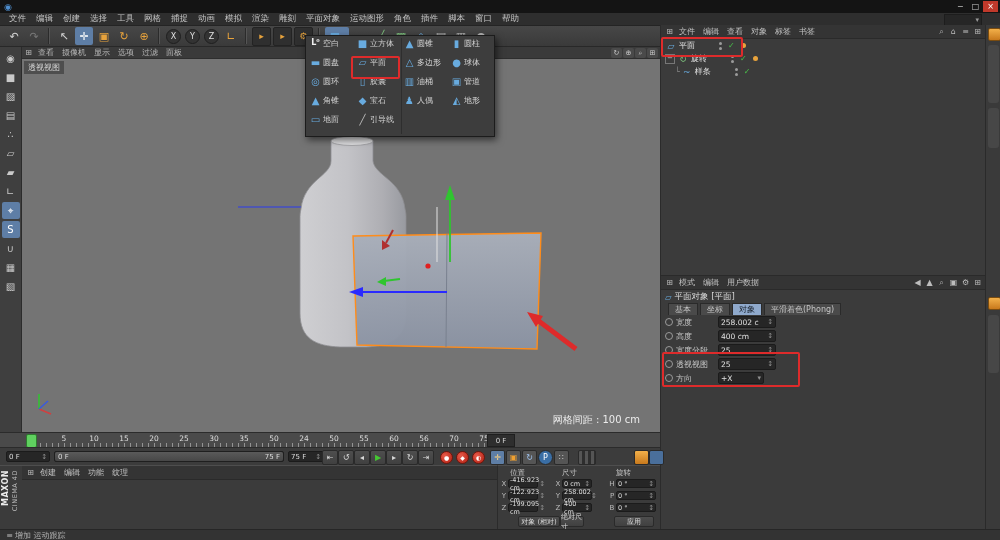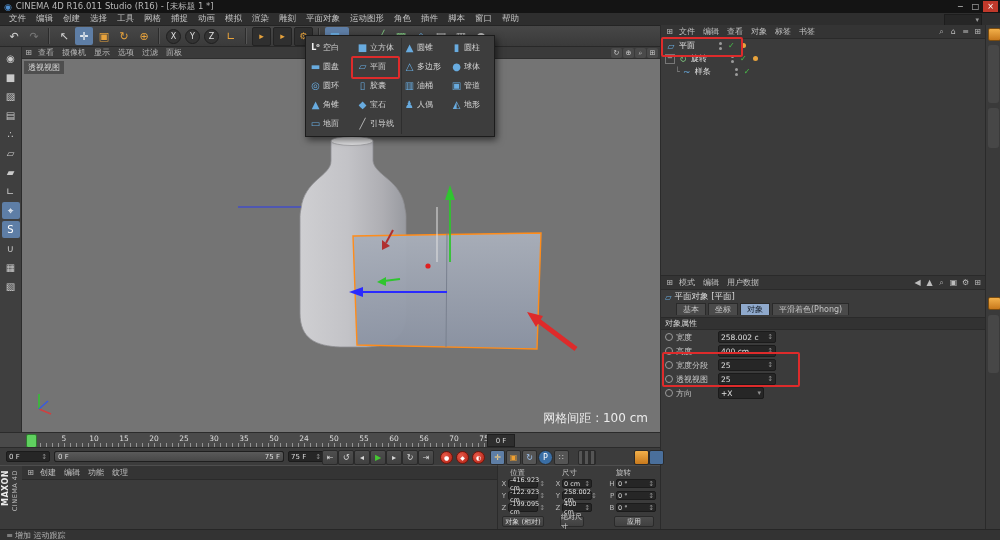--- a/index.html
+++ b/index.html
@@ -38,27 +38,27 @@
         color:#c9c9c9;font-size:10px}
   .vbtn.active{background:#5e7ea6;color:#fff}
   
   #viewport{left:22px;top:47px;width:638px;height:385px;background:#747474;overflow:hidden}
   #vpmenu{position:absolute;left:0;top:0;width:638px;height:12px;background:#3a3a3a;display:flex;align-items:center;z-index:5;
           border-bottom:1px solid #2e2e2e;box-sizing:border-box}
   #vpmenu .mi{font-size:8px;color:#b8b8b8;padding:0 4px}
   .vnav{width:11px;height:10px;margin-left:1px;background:#4a4a4a;border-radius:2px;color:#ccc;font-size:7px;
         display:flex;align-items:center;justify-content:center}
   #vplabel{position:absolute;left:2px;top:14px;background:#4e4e4e;color:#d5d5d5;font-size:8px;padding:1px 4px;z-index:5}
-  #gridlabel{position:absolute;right:12px;bottom:5px;color:#ececec;font-size:12px;z-index:5}
+  #gridlabel{position:absolute;right:20px;bottom:5px;color:#ececec;font-size:10px;z-index:5}
   #scene{position:absolute;left:0;top:0;z-index:1}
   
   #popup{left:305px;top:35px;width:188px;height:100px;background:#3d3d3d;border:1px solid #1c1c1c;
          box-shadow:2px 3px 7px rgba(0,0,0,.55);z-index:50}
   .pcol{position:absolute;top:2px;width:46px}
-  .pitem{height:19px;display:flex;align-items:center}
+  .pitem{height:19px;display:flex;}
   .pitem .ico{width:15px;text-align:center;color:#68abdf;font-size:10px;flex:none}
   .pitem .ico.white{color:#f0f0f0;font-size:8px;font-weight:bold}
   .pitem .ico.grayico{color:#bcbcbc}
   .pitem .lbl{color:#d2d2d2;font-size:8px;white-space:nowrap}
   .psep{position:absolute;top:2px;width:1px;height:96px;background:#2e2e2e}
   
   #ompanel{left:660px;top:25px;width:325px;height:250px;background:#3b3b3b;border-left:1px solid #2b2b2b;box-sizing:border-box}
   .phead{height:13px;background:#343434;border-bottom:1px solid #2a2a2a;display:flex;align-items:center;padding:0 2px}
   .phead .mi{font-size:8px;padding:0 4px}
   .hico{width:11px;height:10px;display:flex;align-items:center;justify-content:center;color:#bdbdbd;font-size:8px;margin-left:1px}
@@ -68,21 +68,21 @@
   .orow .on{color:#e4e4e4;font-size:8px;margin-left:2px;width:34px}
   .dots{display:flex;flex-direction:column;margin-left:6px}
   .dots i{width:3px;height:3px;border-radius:50%;background:#9b9b9b;margin:1px 0}
   .chk{color:#49c24a;font-size:8px;margin-left:6px}
   .tagdot{width:5px;height:5px;border-radius:50%;background:#e8a33c;margin-left:6px}
   .expand{width:8px;height:8px;border:1px solid #777;color:#ccc;font-size:7px;line-height:7px;text-align:center;margin-right:2px;flex:none}
   .branch{color:#888;font-size:8px;margin:0 1px 0 10px}
   #ampanel{left:660px;top:275px;width:325px;height:254px;background:#3b3b3b;border-left:1px solid #2b2b2b;
            border-top:1px solid #2a2a2a;box-sizing:border-box}
   #amtitle{height:13px;display:flex;align-items:center;padding-left:4px;color:#dcdcdc;font-size:8.5px}
-  #amtabs{display:flex;height:12px;padding-left:15px}
+  #amtabs{display:flex;height:12px;padding-left:7px}
   .tab{background:#4a4a4a;border:1px solid #2a2a2a;border-bottom:none;color:#c4c4c4;font-size:8px;
        display:flex;align-items:center;justify-content:center;margin-right:2px;padding:0 6px}
   .tab.active{background:#8fa9cc;color:#141c26}
   .section{height:11px;background:#323232;border-top:1px solid #2a2a2a;border-bottom:1px solid #2a2a2a;
            color:#d6d6d6;font-size:8px;display:flex;align-items:center;padding-left:4px;margin-top:2px}
   .arow{height:14px;display:flex;align-items:center;padding-left:4px}
   .aring{width:6px;height:6px;border:1px solid #9a9a9a;border-radius:50%;margin-right:3px;flex:none}
   .albl{width:42px;color:#c6c6c6;font-size:8px;flex:none}
   .ainput{width:52px;height:10px;background:#262626;border:1px solid #1b1b1b;border-radius:2px;color:#e0e0e0;
           font-size:7.5px;display:flex;align-items:center;padding:0 2px}
@@ -130,21 +130,20 @@
   #statusbar{left:0;top:529px;width:1000px;height:11px;background:#333;border-top:1px solid #262626;
              display:flex;align-items:center;color:#b5b5b5;font-size:8px;padding-left:3px;box-sizing:border-box}
   
   .anno{border:2px solid #de2b2b;border-radius:2px;z-index:60;pointer-events:none}
 </style>
 </head>
 <body>
 
 <div class="abs" id="titlebar">
   <span class="logo">◉</span>
-  <span>CINEMA 4D R16.011 Studio (R16) - [未标题 1 *]</span>
   <span class="sp" style="flex:1"></span>
   <span class="winbtn">─</span>
   <span class="winbtn">□</span>
   <span class="winbtn close">×</span>
 </div>
 
 <div class="abs" id="menubar">
   <span class="mi">文件</span>
   <span class="mi">编辑</span>
   <span class="mi">创建</span>
@@ -435,21 +434,20 @@
   <div id="amtitle">
     <span class="blue" style="margin-right:3px">▱</span>
     <span>平面对象 [平面]</span>
   </div>
   <div id="amtabs">
     <span class="tab">基本</span>
     <span class="tab">坐标</span>
     <span class="tab active">对象</span>
     <span class="tab">平滑着色(Phong)</span>
   </div>
-  <div class="section">对象属性</div>
   <div class="arow">
     <span class="aring"></span>
     <span class="albl">宽度</span>
     <span class="ainput">
         <span>258.002 c</span>
         <span class="sp"></span>
         <span class="spin">↕</span>
       </span>
   </div>
   <div class="arow">
@@ -647,21 +645,21 @@
   </div>
   <div class="crow" style="left:110px;top:37px">
     <span class="cax">B</span>
     <span class="cin" style="width:40px">
         <span>0 °</span>
         <span class="sp"></span>
         <span class="spin">↕</span>
       </span>
   </div>
 
-  <span class="cdd" style="left:4px;width:42px">
+  <span class="cdd" style="left:20px;width:42px">
       <span>对象 (相对)</span>
     </span>
   <span class="cdd" style="left:62px;width:24px">
       <span>绝对尺寸</span>
     </span>
   <span class="cdd" style="left:116px;width:40px">
       <span>应用</span>
     </span>
 </div>
 

